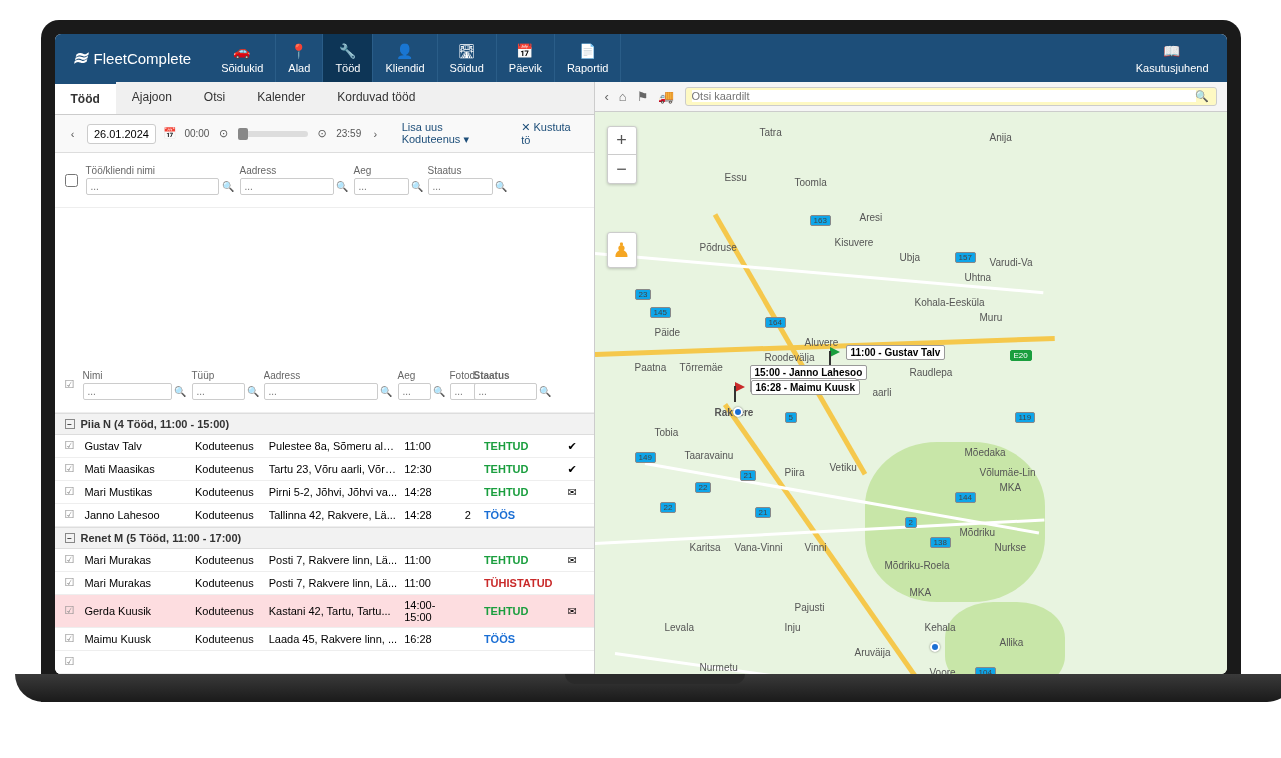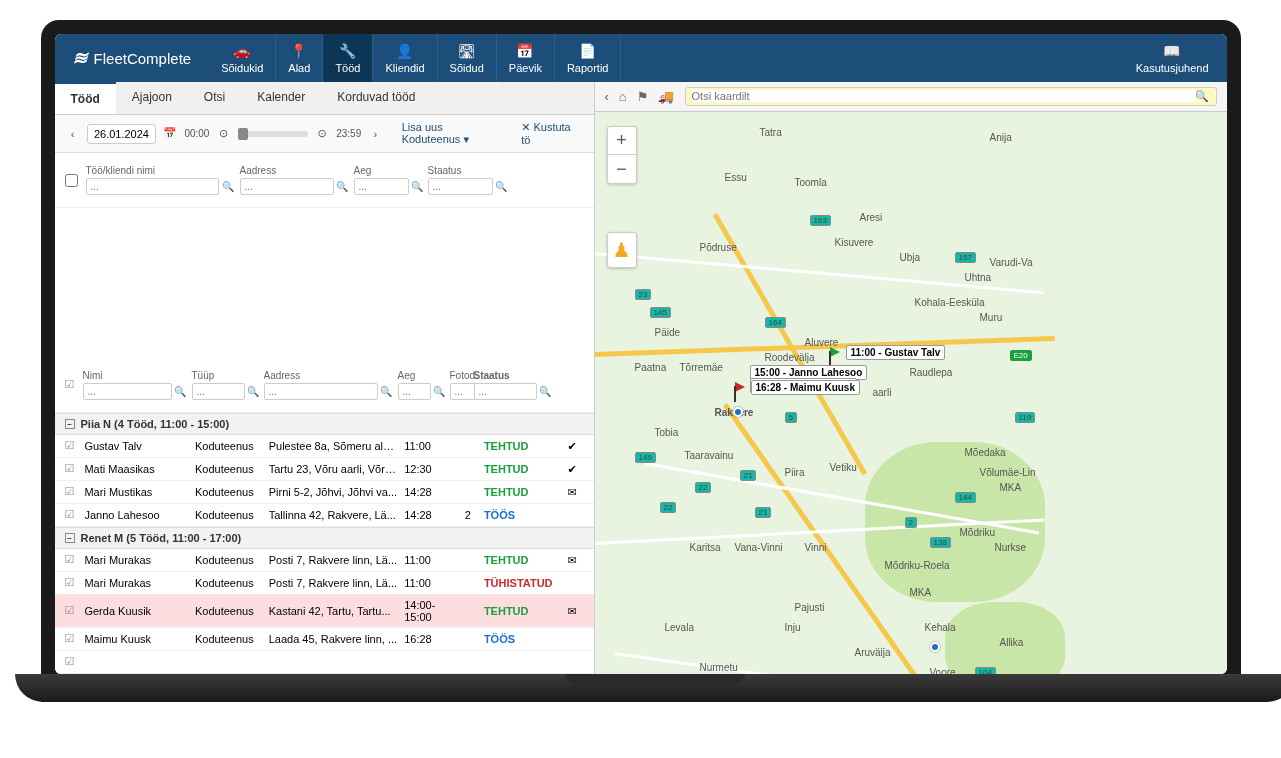--- a/index.html
+++ b/index.html
@@ -58,21 +58,21 @@
 .map-search input{border:none;outline:none;flex:1;font-size:11px}
 .zoom{position:absolute;top:44px;left:12px;background:#fff;border:1px solid #ccc;border-radius:3px;z-index:4;box-shadow:0 1px 3px rgba(0,0,0,0.2)}
 .zoom div{width:28px;height:28px;display:flex;align-items:center;justify-content:center;font-size:18px;cursor:pointer;color:#555}
 .zoom div:first-child{border-bottom:1px solid #ccc}
 .pegman{position:absolute;top:150px;left:12px;width:30px;height:36px;background:#fff;border:1px solid #ccc;border-radius:3px;display:flex;align-items:center;justify-content:center;z-index:4;box-shadow:0 1px 3px rgba(0,0,0,0.2)}
 .map-surface{position:absolute;top:30px;left:0;right:0;bottom:0;overflow:hidden}
 .road{position:absolute;background:#f5c84c;height:5px;transform-origin:left center}
 .road.minor{background:#fff;height:3px}
 .green-area{position:absolute;background:#c8e6a8;border-radius:40%}
 .town{position:absolute;font-size:10px;color:#555;white-space:nowrap}
-.route-badge{position:absolute;font-size:8px;background:#14b8a6;border:1px solid #888;padding:0 3px;border-radius:2px;color:#444}
+.route-badge{position:absolute;font-size:8px;background:#0ea5e9;border:1px solid #888;padding:0 3px;border-radius:2px;color:#444}
 .marker{position:absolute;z-index:3}
 .flag{width:0;height:0;border-left:10px solid;border-top:5px solid transparent;border-bottom:5px solid transparent}
 .flag-pole{width:2px;height:16px;background:#333;position:absolute;left:-1px;top:4px}
 .marker-label{position:absolute;left:16px;top:-2px;background:#fff;padding:1px 4px;font-size:10px;font-weight:bold;white-space:nowrap;border:1px solid #999;border-radius:2px}
 .dot{width:10px;height:10px;border-radius:50%;border:2px solid #fff;box-shadow:0 0 2px rgba(0,0,0,0.5)}
 .laptop-base{width:1280px;height:28px;background:linear-gradient(#3a3a3a,#1a1a1a);border-radius:0 0 40px 40px;margin:0 -40px;position:relative}
 .laptop-base::before{content:"";position:absolute;top:0;left:50%;transform:translateX(-50%);width:180px;height:10px;background:#2a2a2a;border-radius:0 0 10px 10px}
 </style>
 </head>
 <body>

